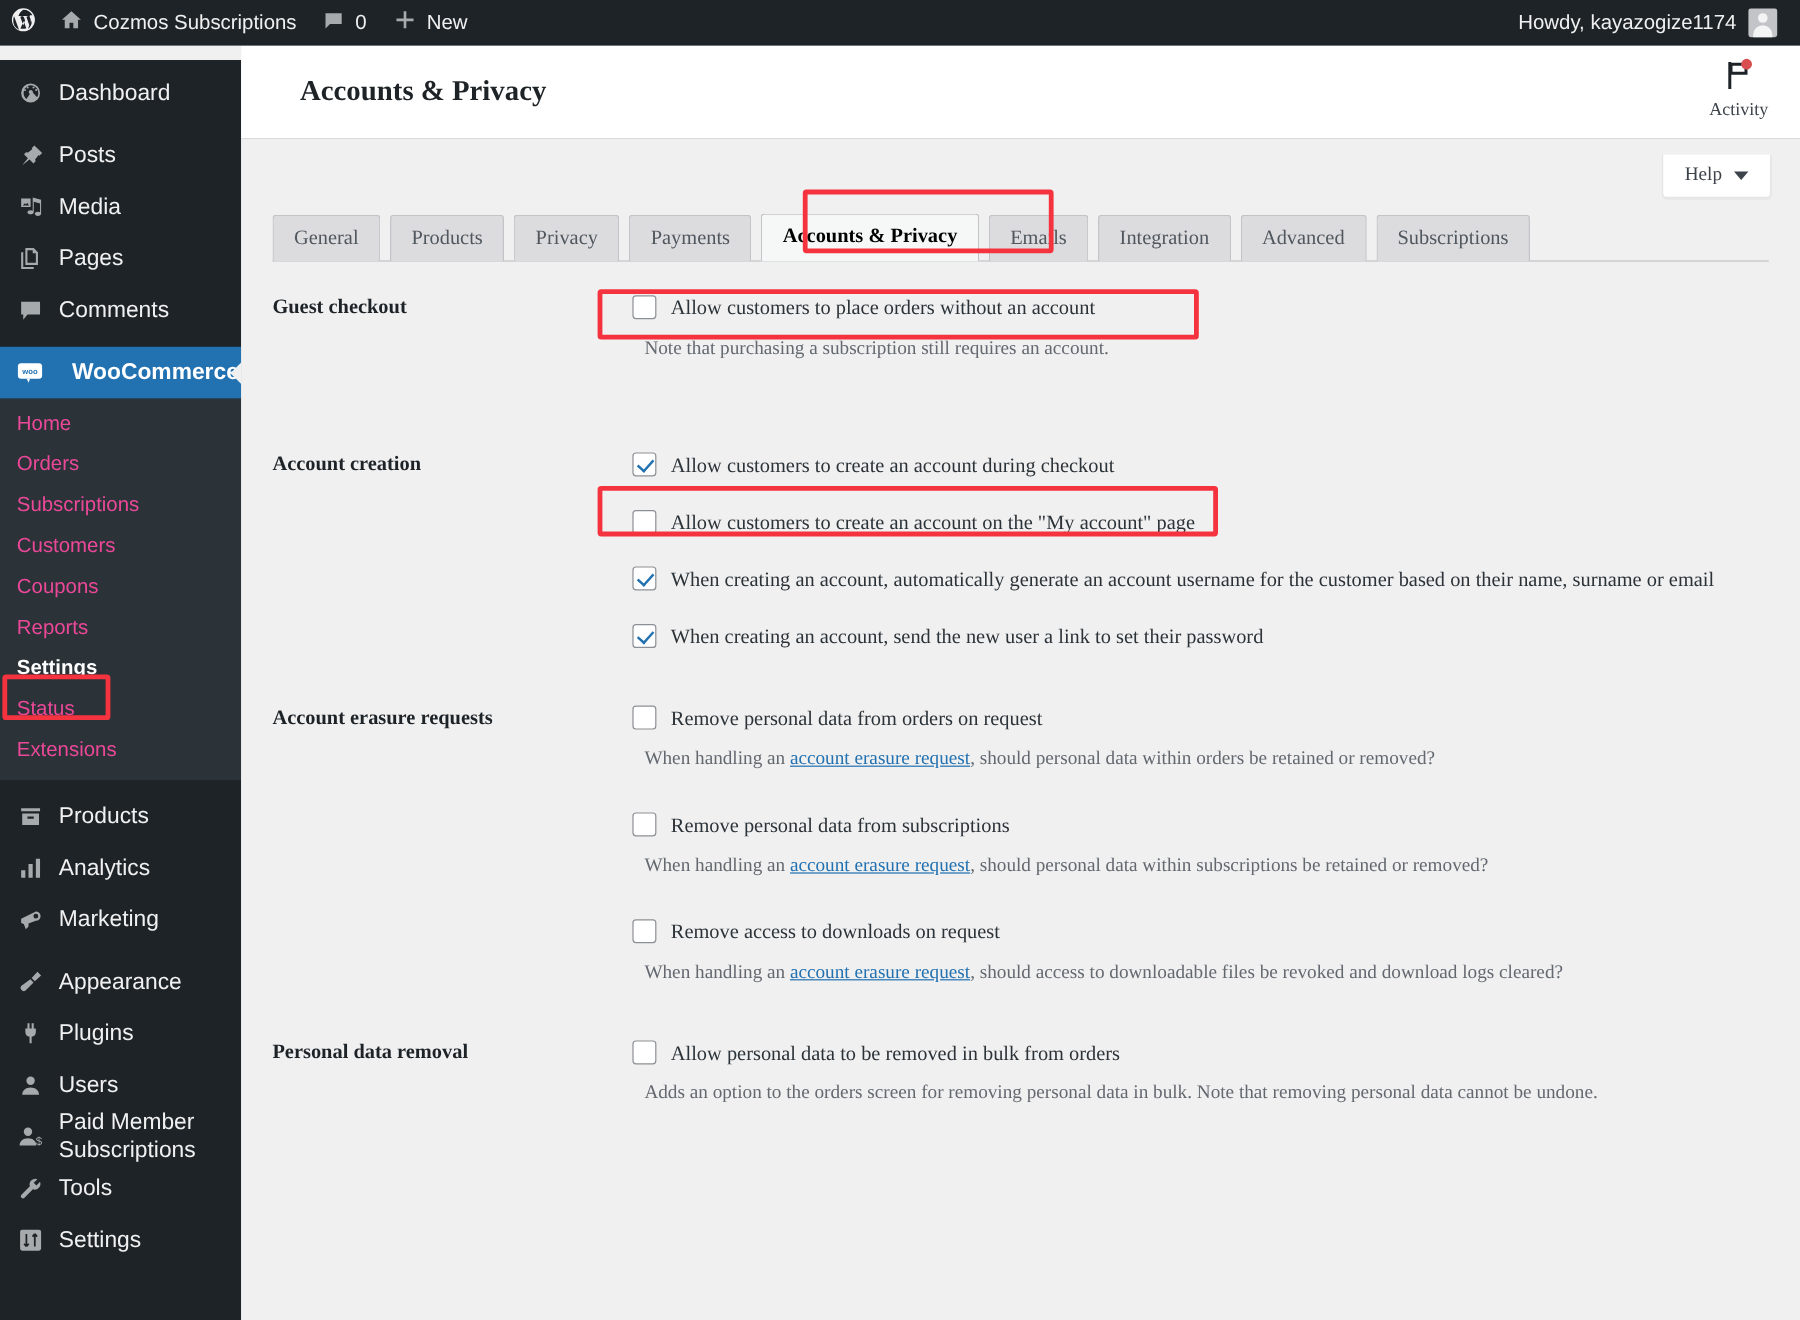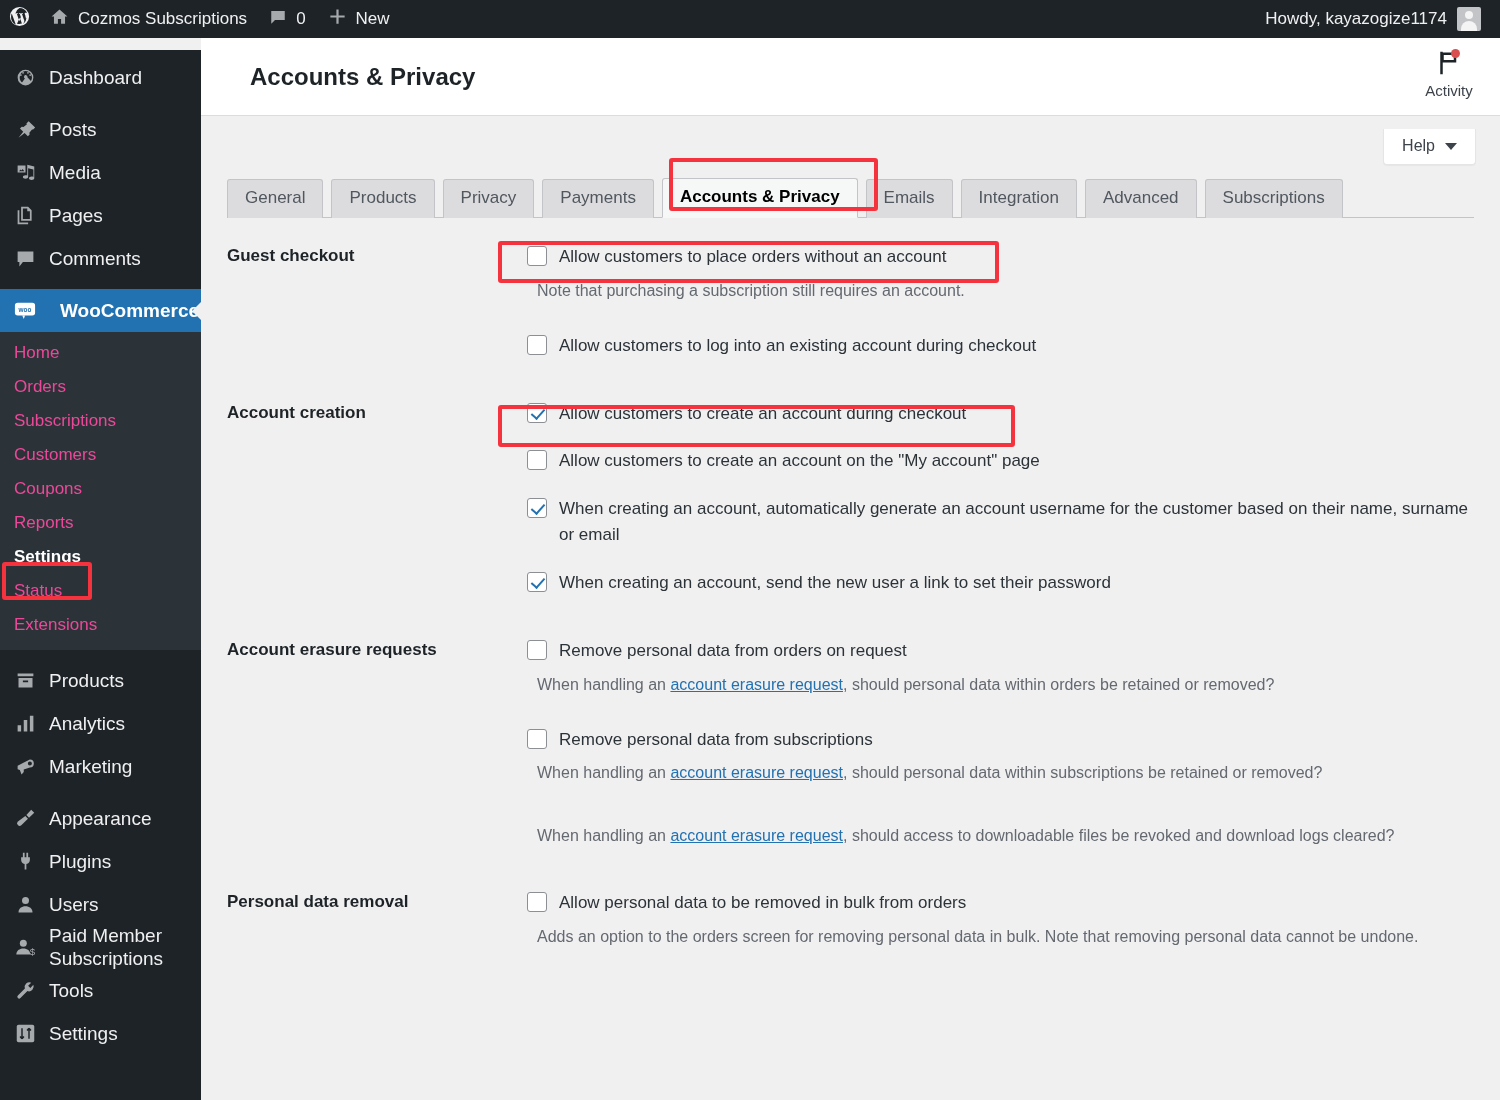--- a/index.html
+++ b/index.html
@@ -87,20 +87,21 @@
     pointer-events: none;
     z-index: 30;
   }
 
   
   #wpcontent {
     position: absolute; top: 38px; left: 201px;
     width: 1299px; height: 1062px;
     background: #f0f0f1;
     overflow: hidden;
+    font-family: Liberation Serif, serif;
   }
   .page-head {
     height: 78px; background: #fff;
     display: flex; align-items: center;
     border-bottom: 1px solid #dcdcde;
     position: relative;
   }
   .page-title {
     margin-left: 49px;
     font-size: 24px; font-weight: 700; color: #1d2327;
@@ -452,24 +453,20 @@
 
     <div class="frow">
       <div class="flabel">Guest checkout</div>
       <div class="ffield">
         <label class="fieldset-label">
           <span class="cb"></span>
           <span>Allow customers to place orders without an account</span>
         </label>
         <p class="desc">Note that purchasing a subscription still requires an account.</p>
         <div class="gap-md"></div>
-        <label class="fieldset-label">
-          <span class="cb"></span>
-          <span>Allow customers to log into an existing account during checkout</span>
-        </label>
       </div>
     </div>
 
     <div class="gap-lg"></div>
 
     <div class="frow">
       <div class="flabel">Account creation</div>
       <div class="ffield">
         <label class="fieldset-label">
           <span class="cb checked"></span>
@@ -507,20 +504,24 @@
         </p>
         <div class="gap-md"></div>
         <label class="fieldset-label">
           <span class="cb"></span>
           <span>Remove personal data from subscriptions</span>
         </label>
         <p class="desc">
           <span>When handling an </span><a>account erasure request</a><span>, should personal data within subscriptions be retained or removed?</span>
         </p>
         <div class="gap-md"></div>
+        <label class="fieldset-label">
+          <span class="cb"></span>
+          <span>Remove access to downloads on request</span>
+        </label>
         <p class="desc">
           <span>When handling an </span><a>account erasure request</a><span>, should access to downloadable files be revoked and download logs cleared?</span>
         </p>
       </div>
     </div>
 
     <div class="gap-lg"></div>
 
     <div class="frow">
       <div class="flabel">Personal data removal</div>

